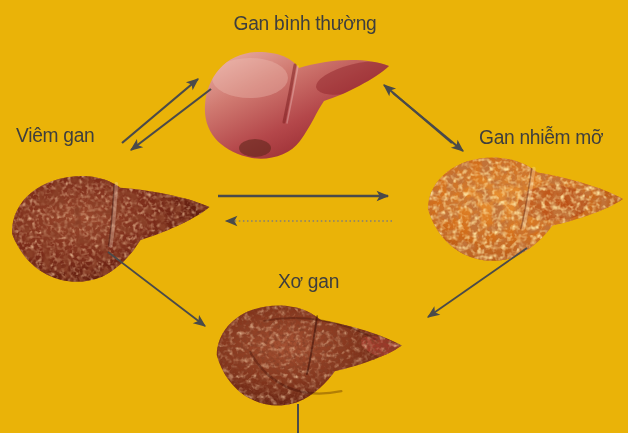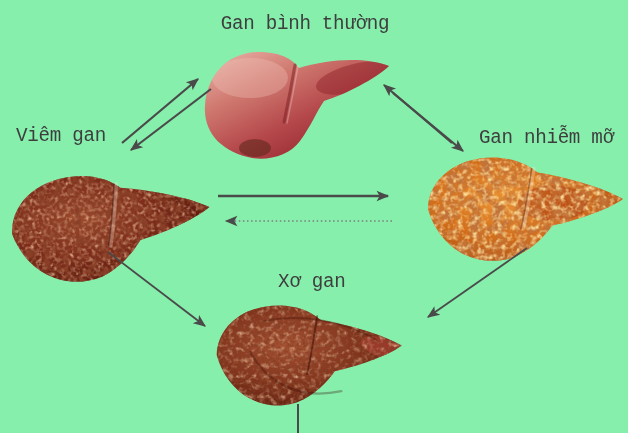--- a/index.html
+++ b/index.html
@@ -1,21 +1,21 @@
 <!DOCTYPE html>
 <html><head>
 <meta charset="utf-8">
 <style>
   html,body{margin:0;padding:0;background:#ffffff;}
   #canvas{
     position:relative;
     width:628px;height:433px;
-    background:#86efac;
+    background:#eab308;
     overflow:hidden;
-    font-family:Liberation Mono, monospace;
+    font-family:Liberation Sans, sans-serif;
   }
   .label{
     position:absolute;
     color:#3e3e3e;
     font-size:20px;
     font-weight:400;
     letter-spacing:-0.3px;
     white-space:nowrap;
     transform:scaleX(0.96);
     transform-origin:left center;

